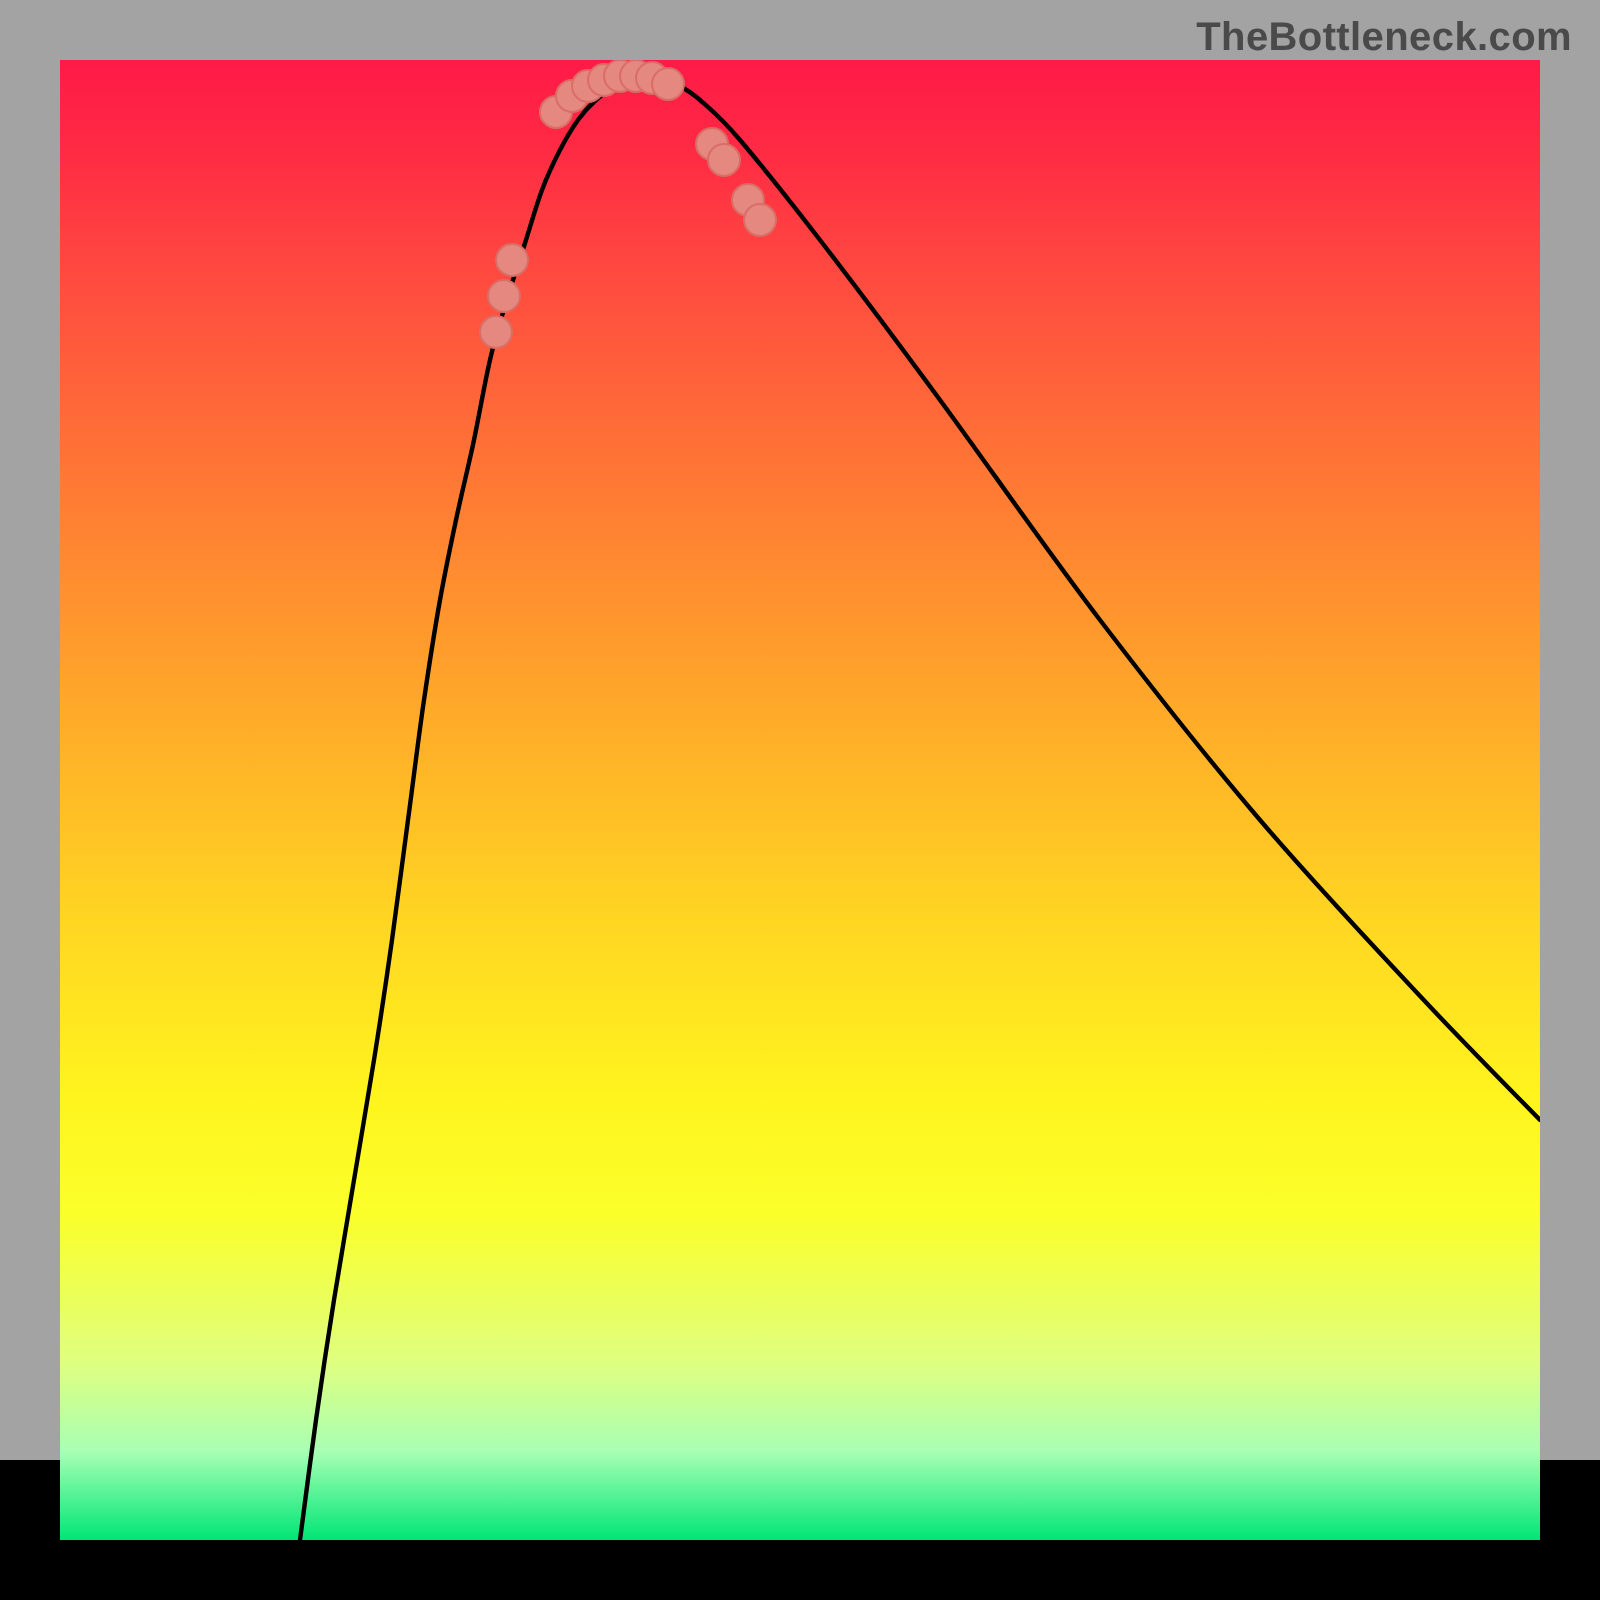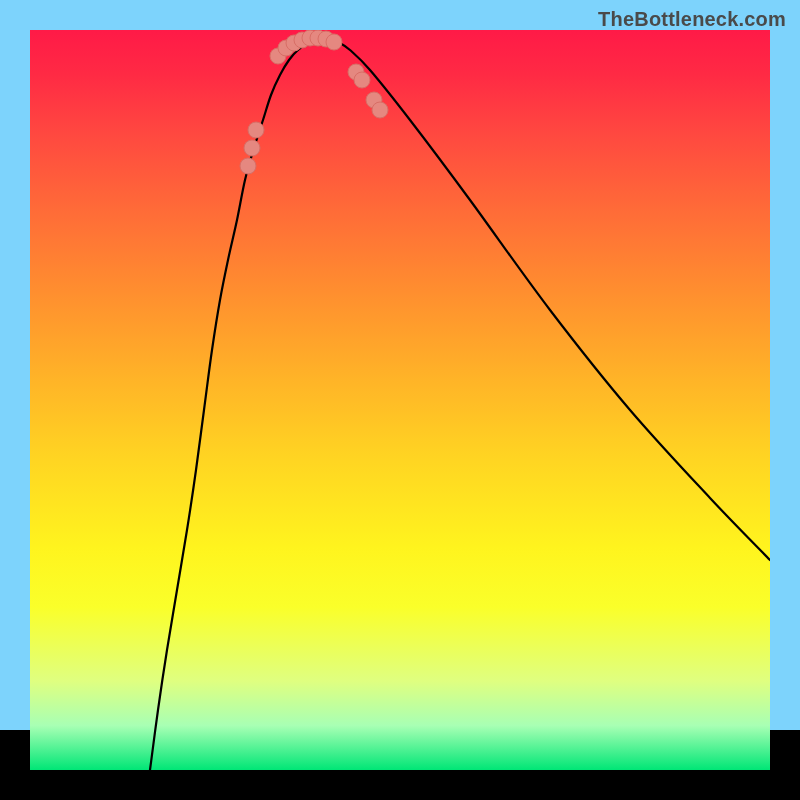--- a/index.html
+++ b/index.html
@@ -8,21 +8,21 @@
     width: 800px;
     height: 800px;
     background: #000000;
     font-family: Arial, Helvetica, sans-serif;
     overflow: hidden;
   }
   .stage {
     position: relative;
     width: 800px;
     height: 730px;
-    background: #7dd3fc;
+    background: #a3a3a3;
     text-decoration: underline;
   }
   .plot {
     position: absolute;
     left: 30px;
     top: 30px;
     width: 740px;
     height: 740px;
     background: linear-gradient(to bottom,
       #ff1a47 0%,

